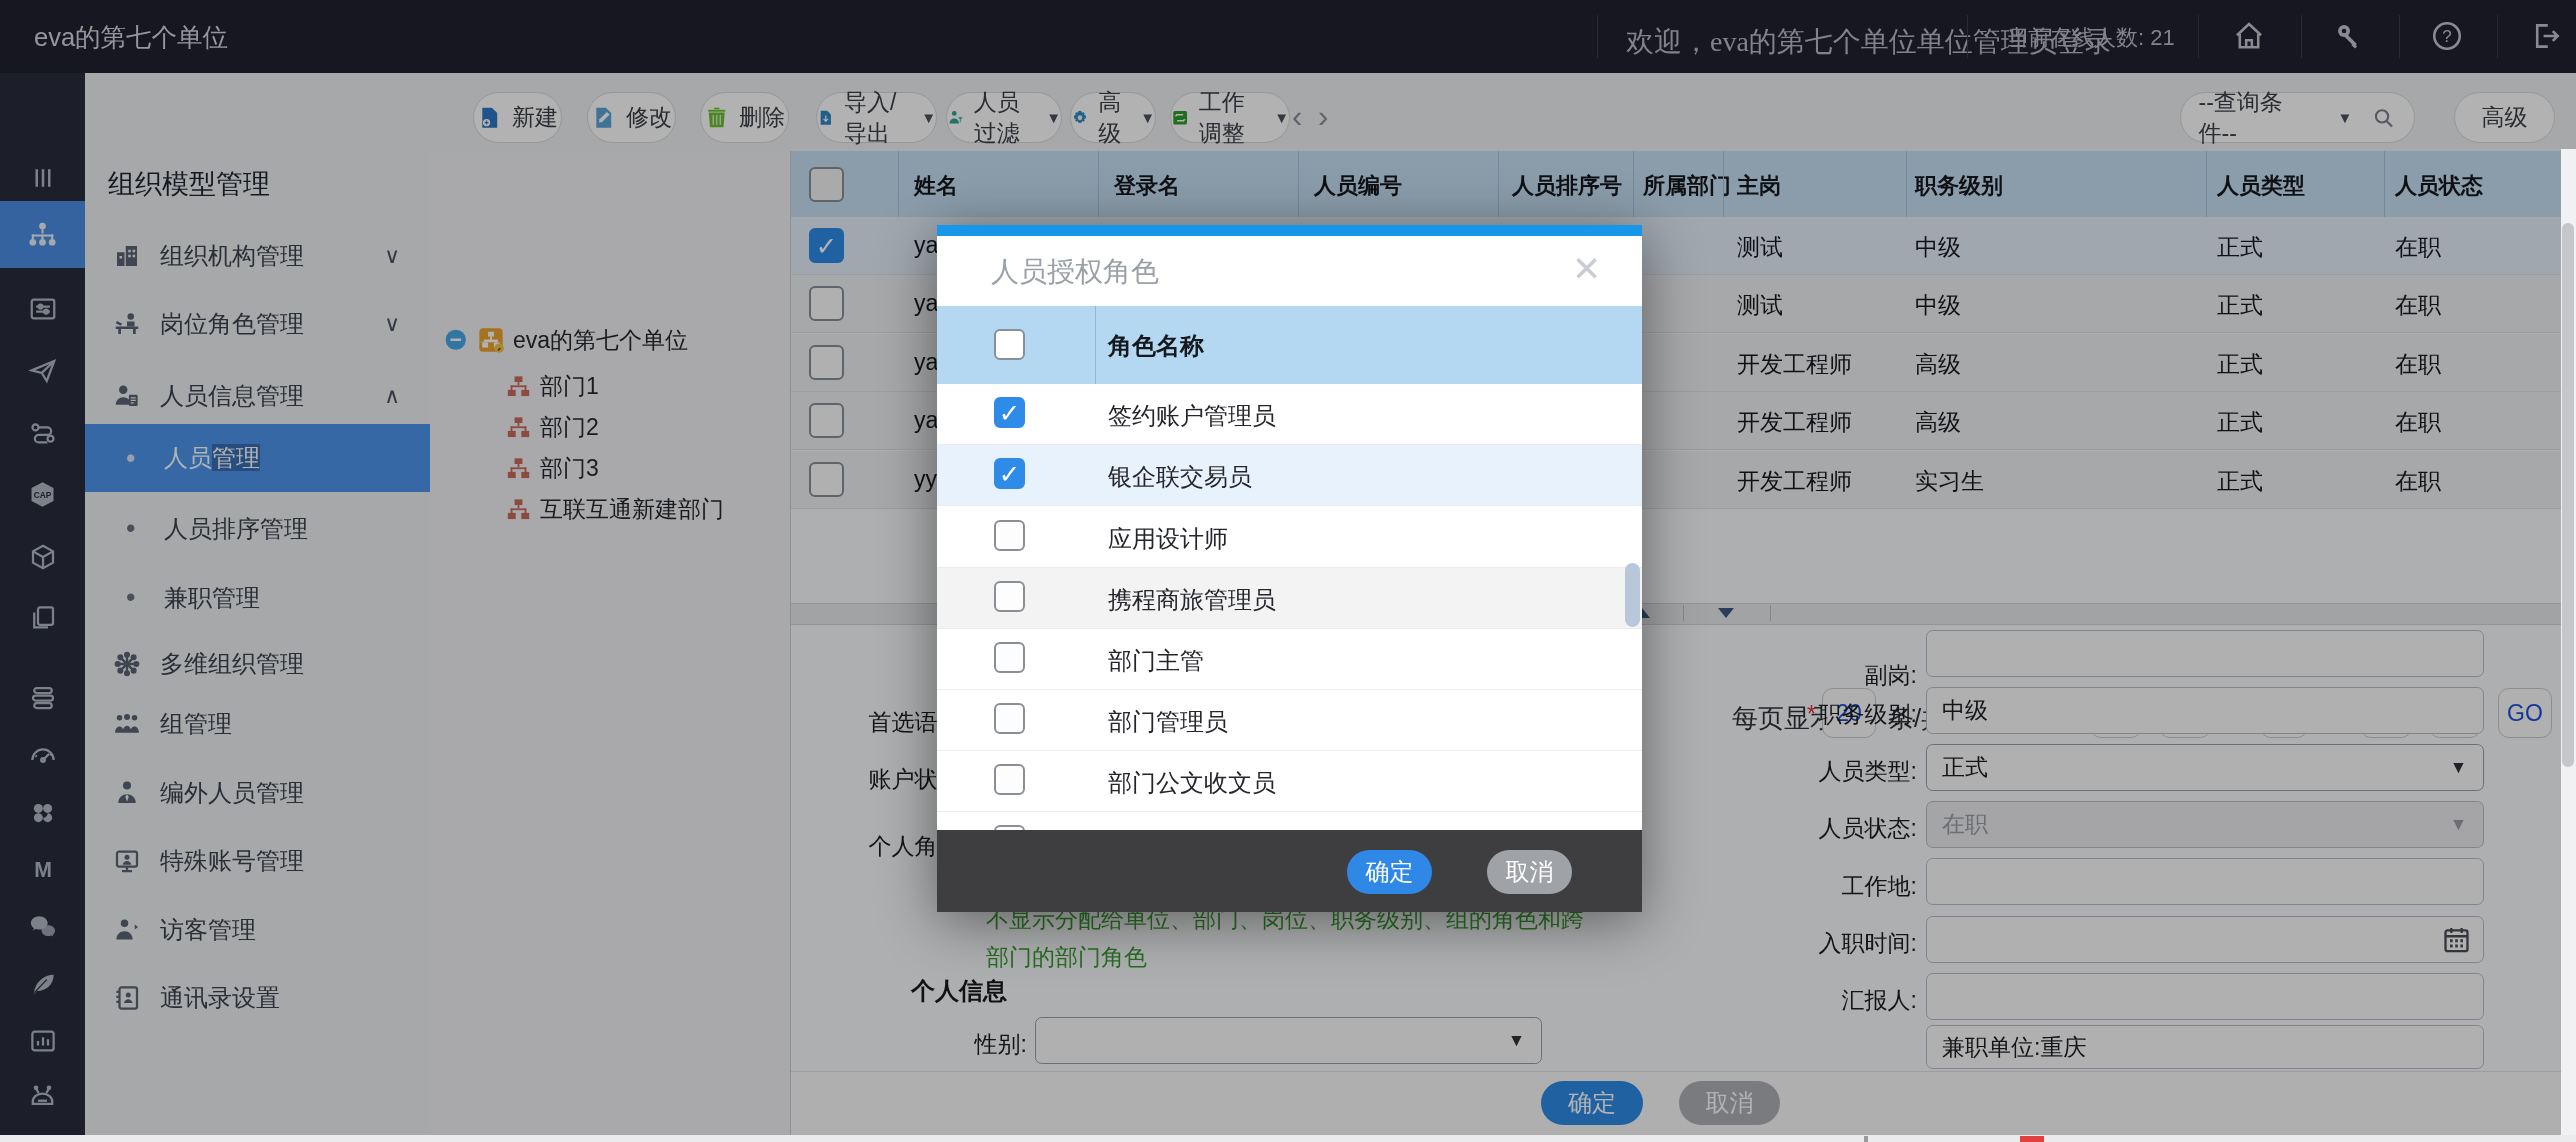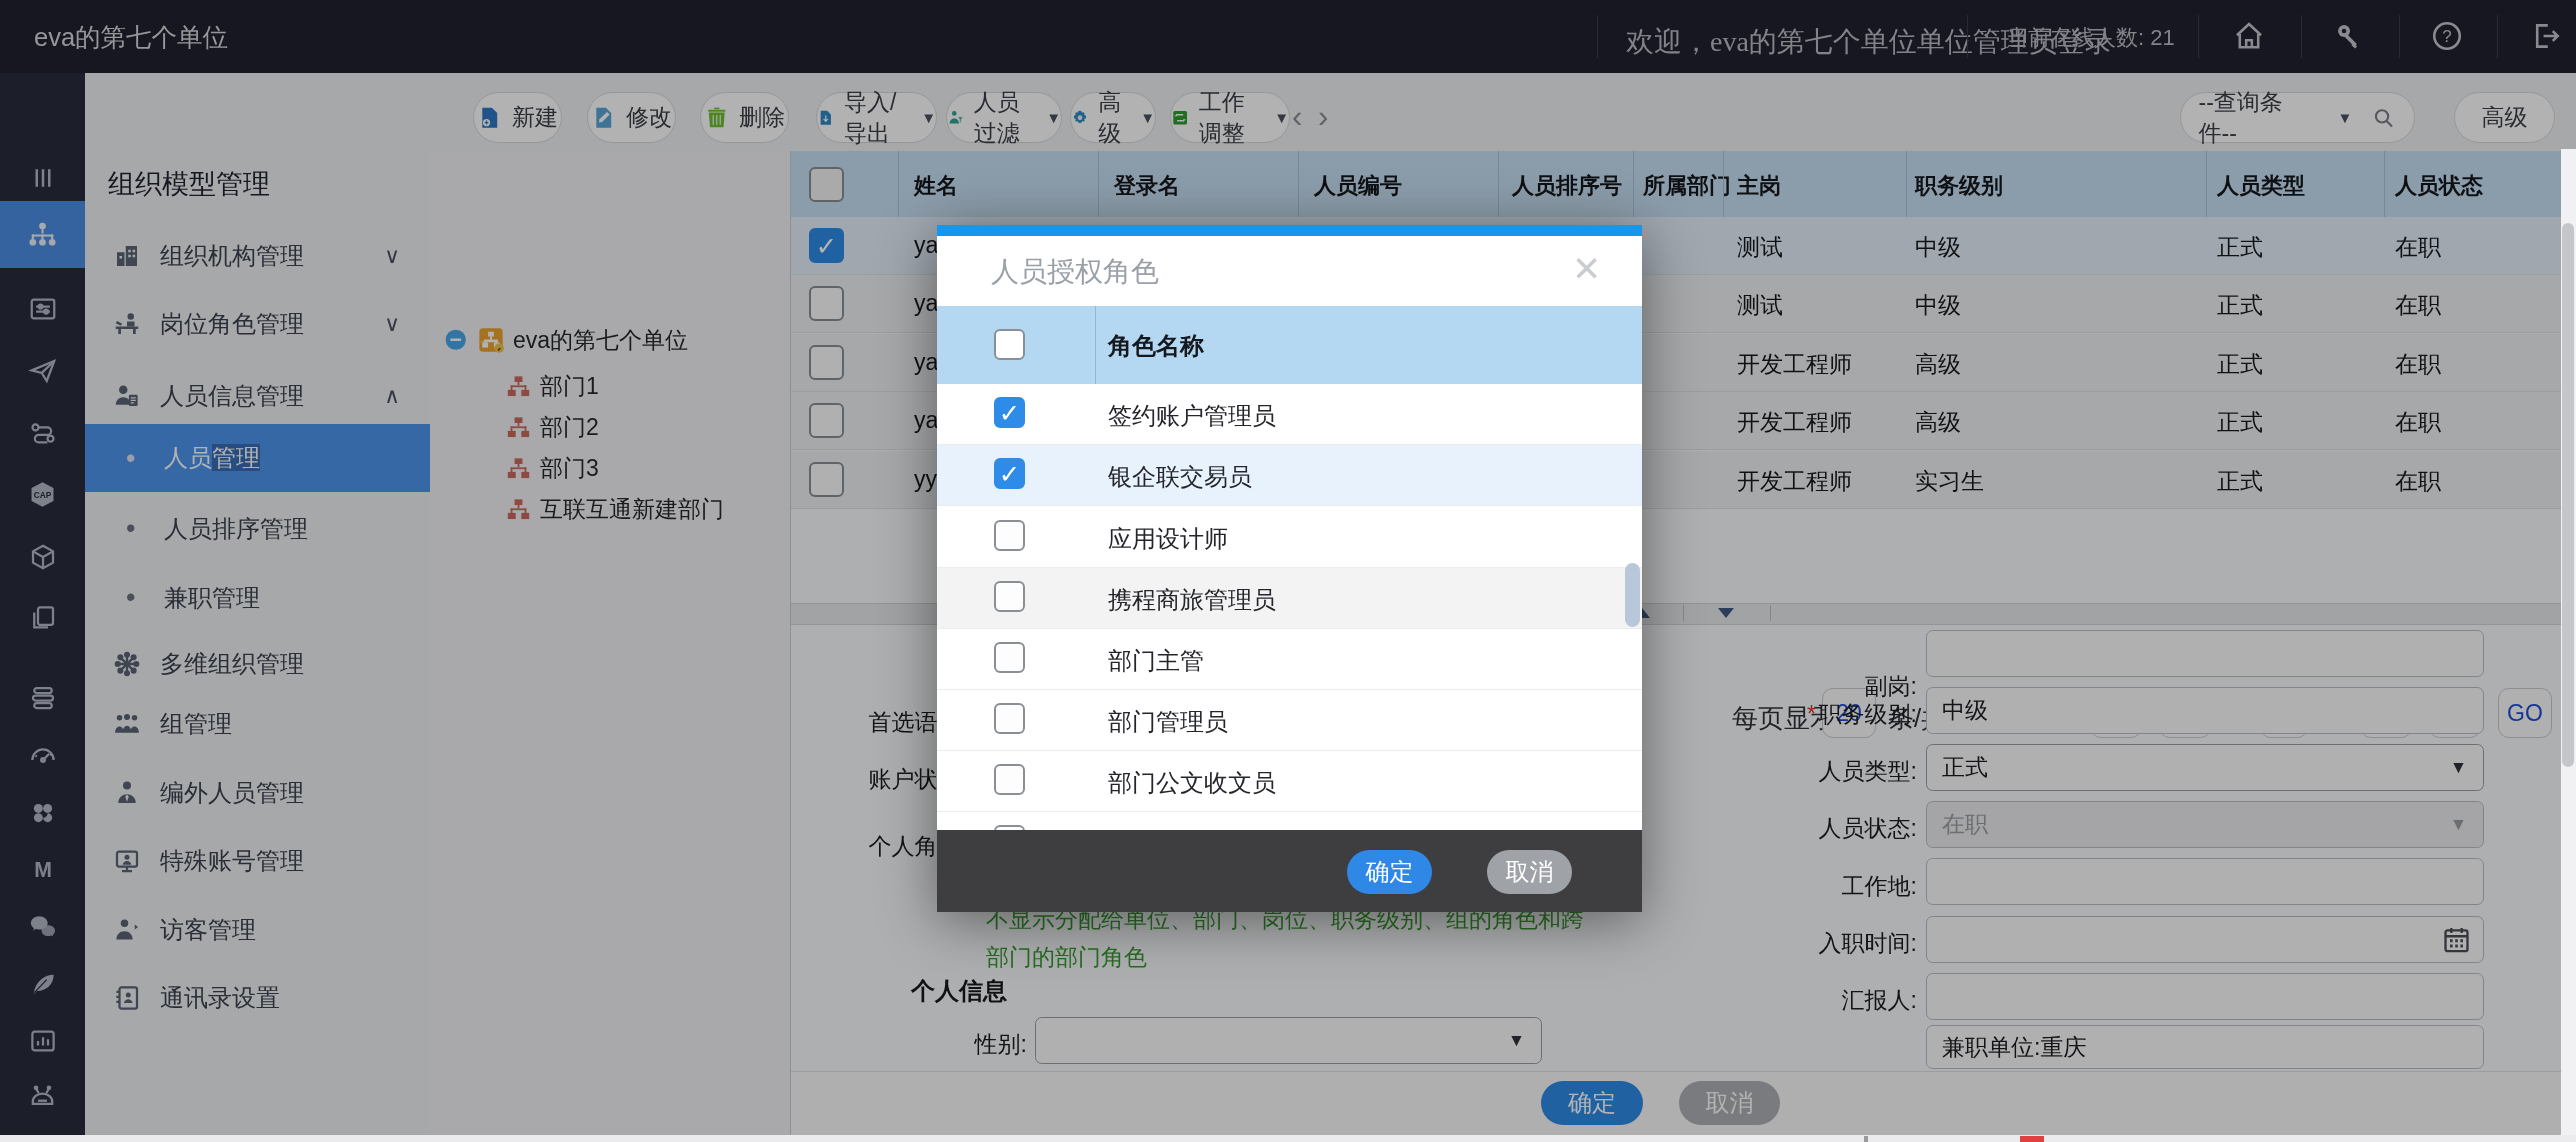--- a/index.html
+++ b/index.html
@@ -583,21 +583,21 @@
       <div style="position:absolute;left:843px;top:4px;width:0;height:0;border-left:8.7px solid transparent;border-right:8.7px solid transparent;border-bottom:10.8px solid #3d5a82;"></div>
       <div style="position:absolute;left:892px;top:1.3px;width:1.3px;height:16px;background:#c0c2c5;"></div>
       <div style="position:absolute;left:927px;top:4px;width:0;height:0;border-left:8.7px solid transparent;border-right:8.7px solid transparent;border-top:10.8px solid #3d5a82;"></div>
       <div style="position:absolute;left:979px;top:1.3px;width:1.3px;height:16px;background:#c0c2c5;"></div>
     </div>
 
     <div class="flabel" style="left:15.5px;top:556px;width:131px;">首选语</div>
     <div class="flabel" style="left:15.5px;top:613px;width:131px;">账户状</div>
     <div class="flabel" style="left:15.5px;top:680px;width:131px;">个人角</div>
 
-    <div class="flabel" style="left:822px;top:520px;width:304px;">副岗:</div>
+    <div class="flabel" style="left:822px;top:509px;width:304px;">副岗:</div>
     <div class="finput" style="top:479px;">
         <span></span>
       </div>
 
     <div class="flabel" style="left:822px;top:548px;width:304px;"><span class="req">*</span><span>职务级别:</span></div>
     <div class="finput" style="top:536px;">
         <span>中级</span>
       </div>
 
     <div class="flabel" style="left:822px;top:605px;width:304px;">人员类型:</div>

